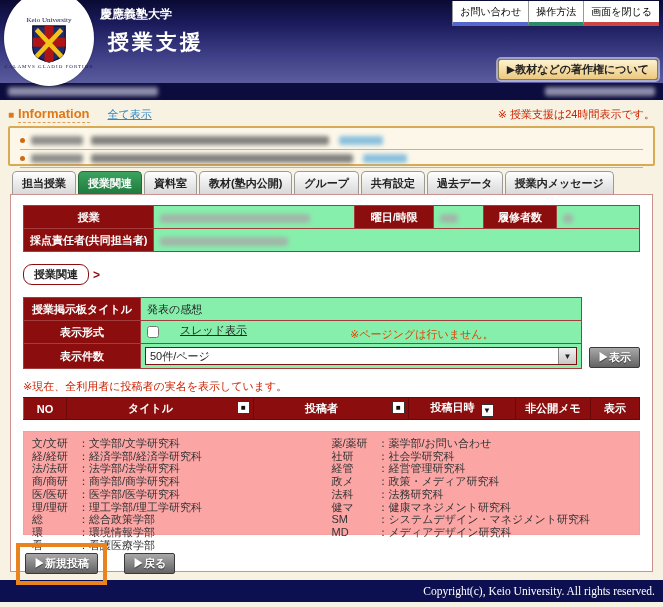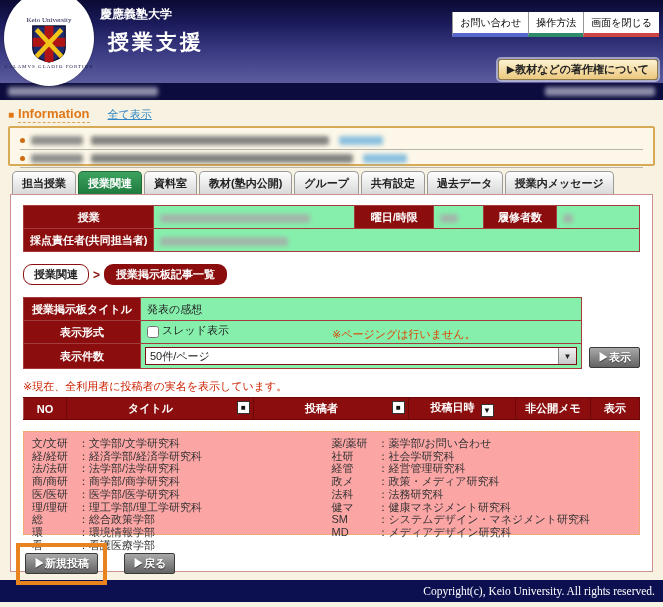--- a/index.html
+++ b/index.html
@@ -19,21 +19,21 @@
   .logo{
     position:absolute;left:4px;top:-10px;width:90px;height:96px;
     background:#fff;border-radius:50%;
     display:flex;flex-direction:column;align-items:center;justify-content:center;
     box-shadow:0 0 2px rgba(0,0,0,.4);
   }
   .logo .cap{font-family:"Liberation Serif",serif;font-size:7px;color:#18184a;margin-top:8px;}
   .logo .motto{font-family:"Liberation Serif",serif;font-size:5px;color:#18184a;letter-spacing:1px;}
   .univ-name{position:absolute;left:100px;top:6px;color:#fff;font-size:12px;font-weight:bold;}
   .app-title{position:absolute;left:108px;top:28px;color:#fff;font-size:21px;font-weight:bold;letter-spacing:3px;}
-  .top-nav{position:absolute;top:12px;right:4px;display:flex;}
+  .top-nav{position:absolute;top:1px;right:4px;display:flex;}
   .top-nav .tbtn{
     background:#fff;color:#000;font-size:10px;padding:4px 7px 3px 7px;
     border-left:1px solid #999;cursor:pointer;border-bottom-width:4px;border-bottom-style:solid;
   }
   .copyright-btn{
     position:absolute;right:5px;top:59px;
     background:linear-gradient(180deg,#fdf3d2,#ecc87e);
     border:1px solid #8a7a4a;border-radius:3px;
     font-size:11px;font-weight:bold;color:#222;padding:2px 8px;cursor:pointer;
     box-shadow:0 0 0 2px rgba(255,255,255,.5);
@@ -178,20 +178,21 @@
 <div class="userbar">
   <span class="redact light" style="width:150px;"></span>
   <span class="redact light" style="width:110px;"></span>
 </div>
 
 <div class="info-section">
   <div class="info-head">
     <span class="info-square">■</span>
     <span class="info-title">Information</span>
     <span class="show-all">全て表示</span>
+    <span class="note-24h">※ 授業支援は24時間表示です。</span>
   </div>
   <div class="notice-box">
     <div class="notice-row">
       <span class="bullet"></span>
       <span class="redact" style="width:52px;background:#777;"></span>
       <span class="redact" style="width:238px;margin-left:8px;background:#666;"></span>
       <span class="redact link" style="width:44px;margin-left:10px;"></span>
     </div>
     <div class="notice-row">
       <span class="bullet"></span>
@@ -228,34 +229,33 @@
     <tr>
       <td class="rlabel" colspan="1" style="white-space:nowrap;">採点責任者(共同担当者)</td>
       <td class="rvalue" colspan="5"><span class="redact" style="width:128px;background:#a9a9a9;"></span></td>
     </tr>
   </tbody>
     </table>
 
   <div class="crumbs">
     <span class="crumb-parent">授業関連</span>
     <span class="crumb-sep">&gt;</span>
-    <span class="crumb-current">授業掲示板記事一覧</span>
   </div>
 
   <div class="form-area">
     <table class="redtable">
       <tbody>
           <tr>
         <td class="rlabel" style="width:104px;">授業掲示板タイトル</td>
         <td class="rvalue">発表の感想</td>
       </tr>
       <tr>
         <td class="rlabel">表示形式</td>
         <td class="rvalue">
-          <label style="display:inline-flex;align-items:flex-end;gap:3px;">
+          <label style="display:inline-flex;align-items:flex-end;gap:21px;text-decoration:underline;">
             <input type="checkbox" style="width: 12px; height: 12px; margin: 0px;">
             <span>スレッド表示</span>
           </label>
           <span class="note-orange" style="margin-left:100px;">※ページングは行いません。</span>
         </td>
       </tr>
       <tr>
         <td class="rlabel">表示件数</td>
         <td class="rvalue" style="padding:2px 4px;">
           <div class="cselect">

